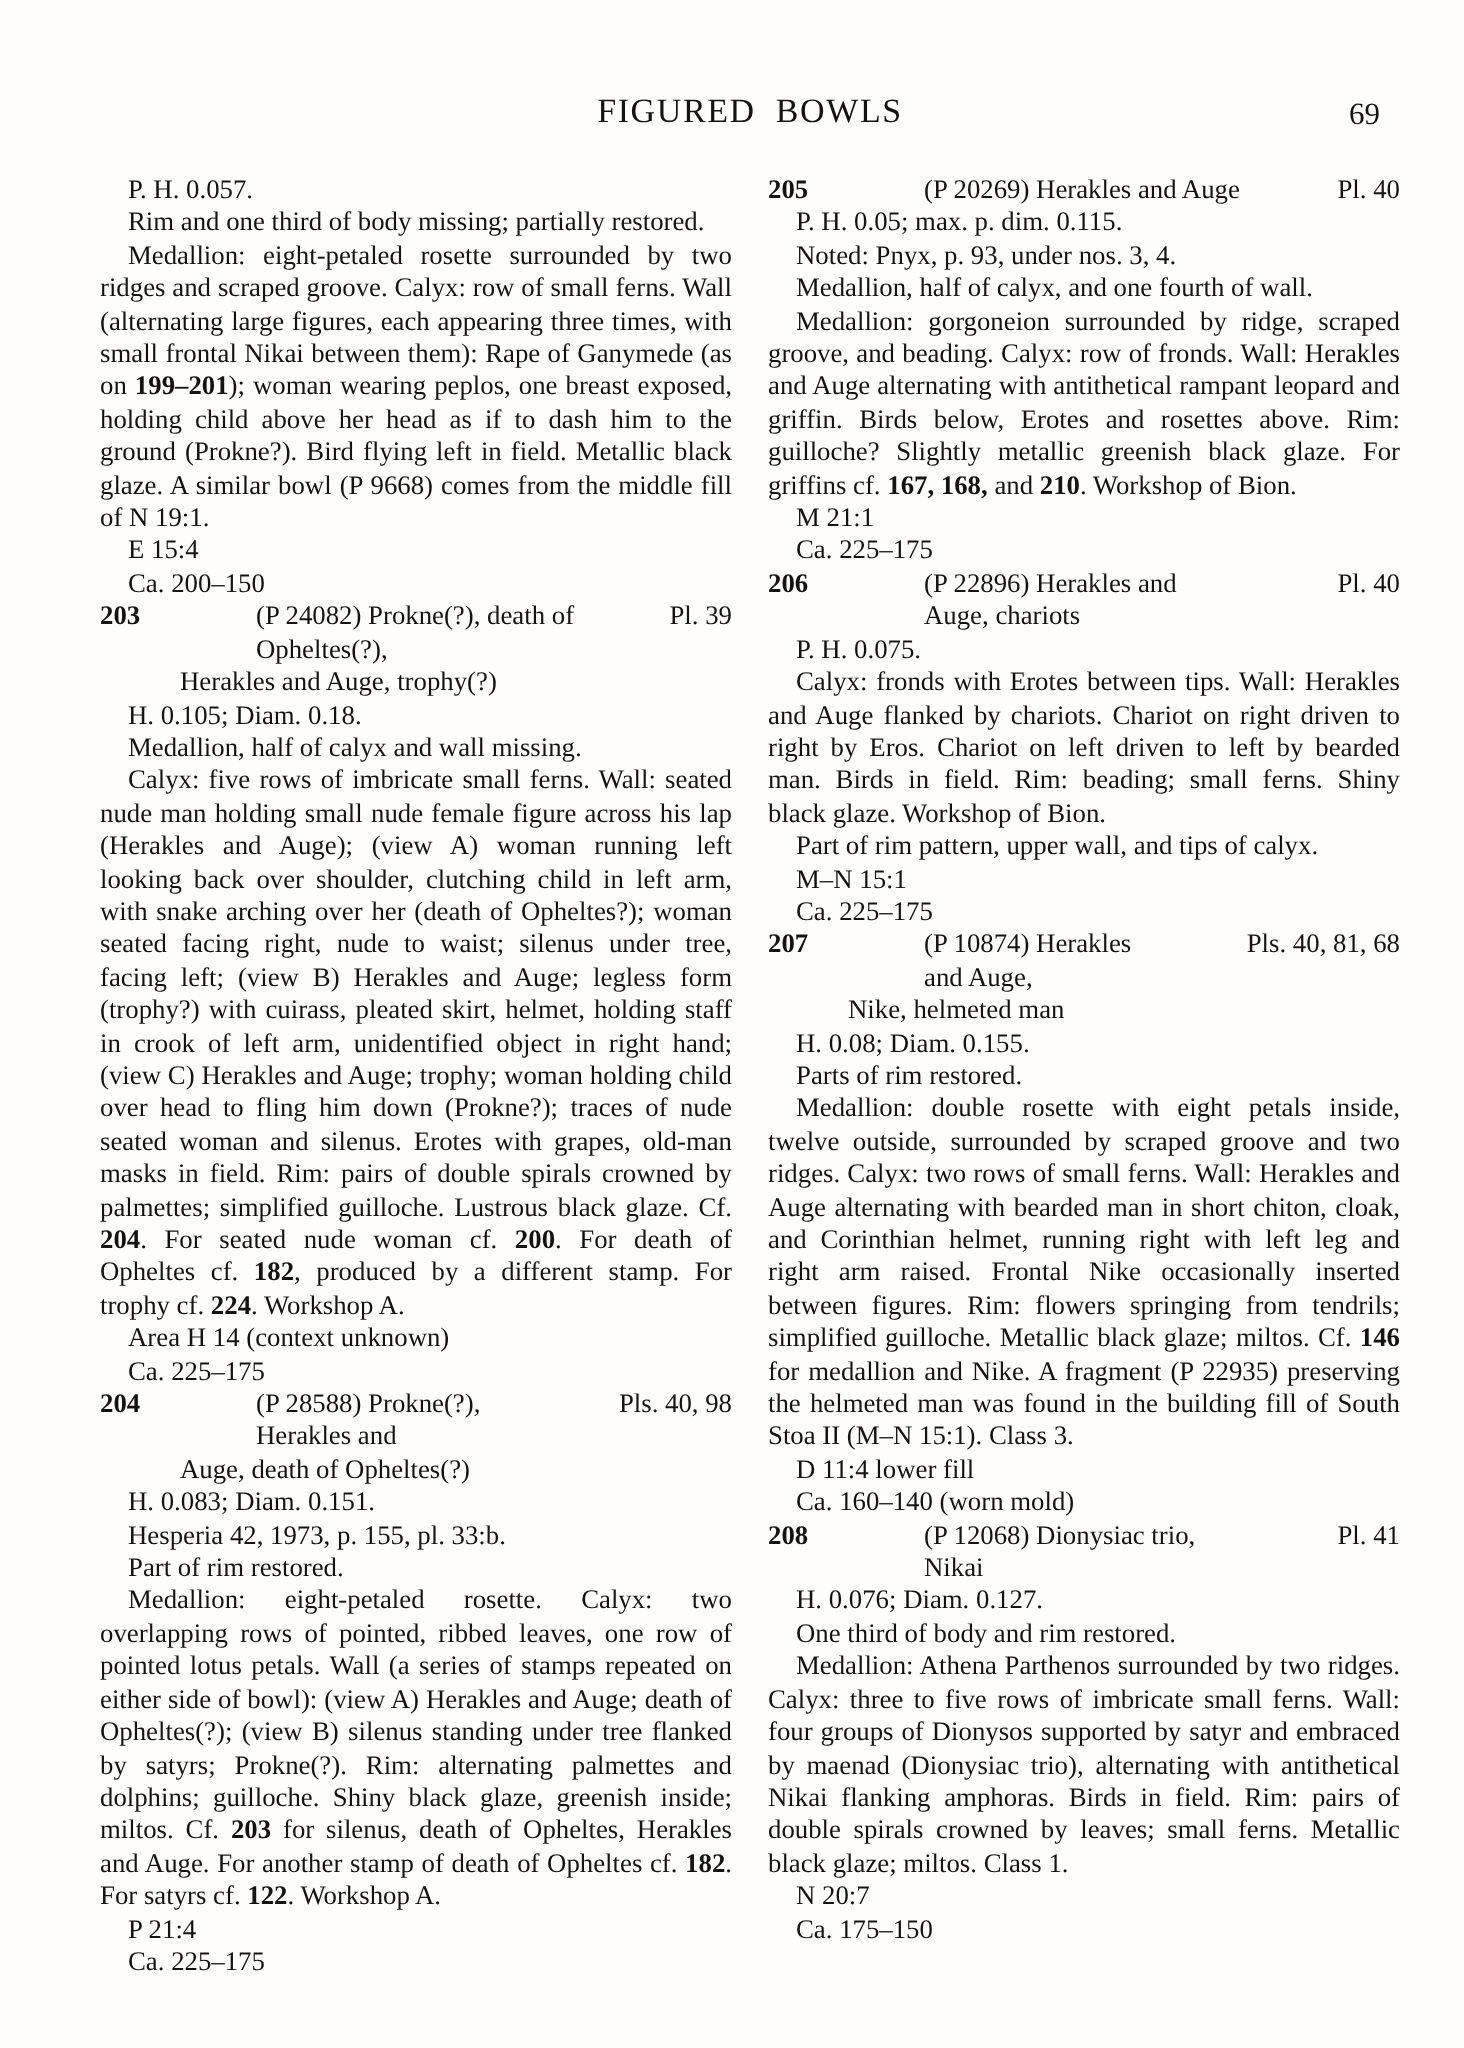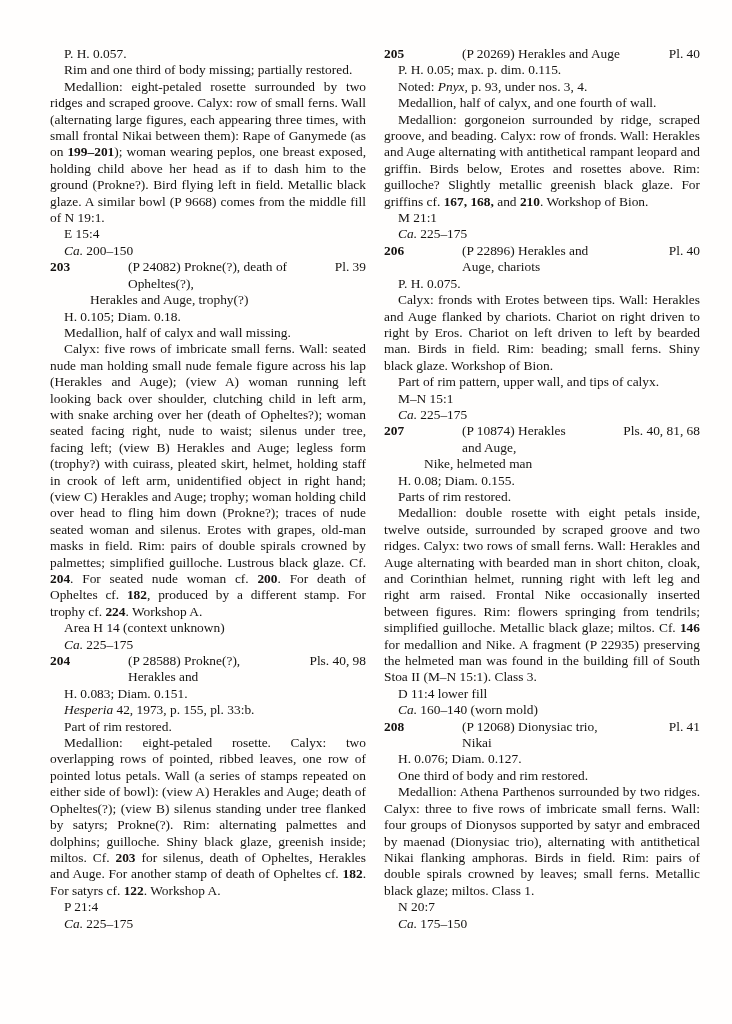--- a/index.html
+++ b/index.html
@@ -33,26 +33,30 @@
   .entry:first-child { margin-top: 0; }
   .line, .head-row, .head-line2 { font-size: 13.4px; line-height: 16.4px; }
   .head-row { display: flex; gap: 38px; }
   .cat-num { font-weight: bold; width: 40px; flex: none; }
   .head-title { flex: 1 1 auto; }
   .plate { flex: none; padding-left: 8px; white-space: nowrap; }
   .head-line2 { padding-left: 40px; }
   .line.para { text-align: justify; text-indent: 14px; }
   .line.data { padding-left: 14px; }
   .b { font-weight: bold; }
-  .i { font-style: italic; }
+  .i { }
 </style>
 </head>
 <body>
 
 <div class="page">
+  <div class="running-head">
+    <div class="running-title">FIGURED BOWLS</div>
+    <div class="page-number">69</div>
+  </div>
   <div class="columns">
     <div class="column">
         <div class="entry">
           <p class="line data">P. H. 0.057.</p>
           <p class="line para">Rim and one third of body missing; partially restored.</p>
           <p class="line para">Medallion: eight-petaled rosette surrounded by two ridges and scraped groove. Calyx: row of small ferns. Wall (alternating large figures, each appearing three times, with small frontal Nikai between them): Rape of Ganymede (as on <span class="b">199–201</span>); woman wearing peplos, one breast exposed, holding child above her head as if to dash him to the ground (Prokne?). Bird flying left in field. Metallic black glaze. A similar bowl (P 9668) comes from the middle fill of N 19:1.</p>
           <p class="line data">E 15:4</p>
           <p class="line data"><span class="i">Ca.</span> 200–150</p>
         </div>
         <div class="entry">
@@ -67,20 +71,21 @@
           <p class="line para">Calyx: five rows of imbricate small ferns. Wall: seated nude man holding small nude female figure across his lap (Herakles and Auge); (view A) woman running left looking back over shoulder, clutching child in left arm, with snake arching over her (death of Opheltes?); woman seated facing right, nude to waist; silenus under tree, facing left; (view B) Herakles and Auge; legless form (trophy?) with cuirass, pleated skirt, helmet, holding staff in crook of left arm, unidentified object in right hand; (view C) Herakles and Auge; trophy; woman holding child over head to fling him down (Prokne?); traces of nude seated woman and silenus. Erotes with grapes, old-man masks in field. Rim: pairs of double spirals crowned by palmettes; simplified guilloche. Lustrous black glaze. Cf. <span class="b">204</span>. For seated nude woman cf. <span class="b">200</span>. For death of Opheltes cf. <span class="b">182</span>, produced by a different stamp. For trophy cf. <span class="b">224</span>. Workshop A.</p>
           <p class="line data">Area H 14 (context unknown)</p>
           <p class="line data"><span class="i">Ca.</span> 225–175</p>
         </div>
         <div class="entry">
           <div class="head-row">
             <span class="cat-num">204</span>
             <span class="head-title">(P 28588) Prokne(?), Herakles and</span>
             <span class="plate">Pls. 40, 98</span>
           </div>
+          <div class="head-line2">Auge, death of Opheltes(?)</div>
           <p class="line data">H. 0.083; Diam. 0.151.</p>
           <p class="line data"><span class="i">Hesperia</span> 42, 1973, p. 155, pl. 33:b.</p>
           <p class="line para">Part of rim restored.</p>
           <p class="line para">Medallion: eight-petaled rosette. Calyx: two overlapping rows of pointed, ribbed leaves, one row of pointed lotus petals. Wall (a series of stamps repeated on either side of bowl): (view A) Herakles and Auge; death of Opheltes(?); (view B) silenus standing under tree flanked by satyrs; Prokne(?). Rim: alternating palmettes and dolphins; guilloche. Shiny black glaze, greenish inside; miltos. Cf. <span class="b">203</span> for silenus, death of Opheltes, Herakles and Auge. For another stamp of death of Opheltes cf. <span class="b">182</span>. For satyrs cf. <span class="b">122</span>. Workshop A.</p>
           <p class="line data">P 21:4</p>
           <p class="line data"><span class="i">Ca.</span> 225–175</p>
         </div>
       </div>
     <div class="column">
         <div class="entry">

